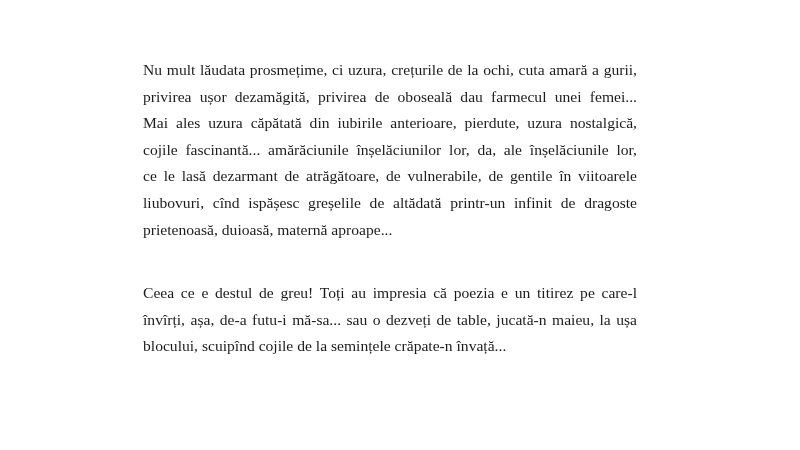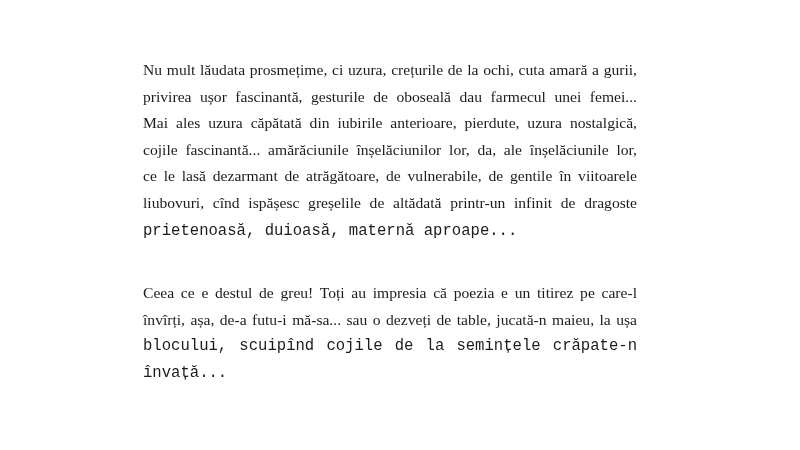--- a/index.html
+++ b/index.html
@@ -42,33 +42,32 @@
     }
     .line span {
       display: inline-block;
       width: 100%;
       text-align: justify;
       text-align-last: justify;
       white-space: normal;
     }
     .line.last span {
       text-align-last: left;
-      font-family: Liberation Mono, monospace;
     }
     #para-1 { top: 57px; }
     #para-2 { top: 280px; }
   </style>
 </head>
 <body>
 
 <div class="page">
 
   <div class="text-block" id="para-1">
     <div class="line"><span>Nu mult lăudata prosmețime, ci uzura, crețurile de la ochi, cuta amară a gurii,</span></div>
-    <div class="line"><span>privirea ușor fascinantă, gesturile de oboseală dau farmecul unei femei...</span></div>
+    <div class="line"><span>privirea ușor dezamăgită, privirea de oboseală dau farmecul unei femei...</span></div>
     <div class="line"><span>Mai ales uzura căpătată din iubirile anterioare, pierdute, uzura nostalgică,</span></div>
     <div class="line"><span>cojile fascinantă... amărăciunile înșelăciunilor lor, da, ale înșelăciunile lor,</span></div>
     <div class="line"><span>ce le lasă dezarmant de atrăgătoare, de vulnerabile, de gentile în viitoarele</span></div>
     <div class="line"><span>liubovuri, cînd ispășesc greșelile de altădată printr-un infinit de dragoste</span></div>
     <div class="line last"><span>prietenoasă, duioasă, maternă aproape...</span></div>
   </div>
 
   <div class="text-block" id="para-2">
     <div class="line"><span>Ceea ce e destul de greu! Toți au impresia că poezia e un titirez pe care-l</span></div>
     <div class="line"><span>învîrți, așa, de-a futu-i mă-sa... sau o dezveți de table, jucată-n maieu, la ușa</span></div>

